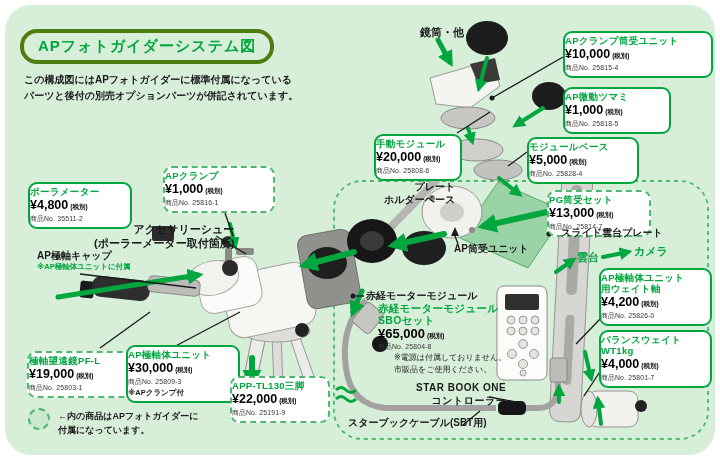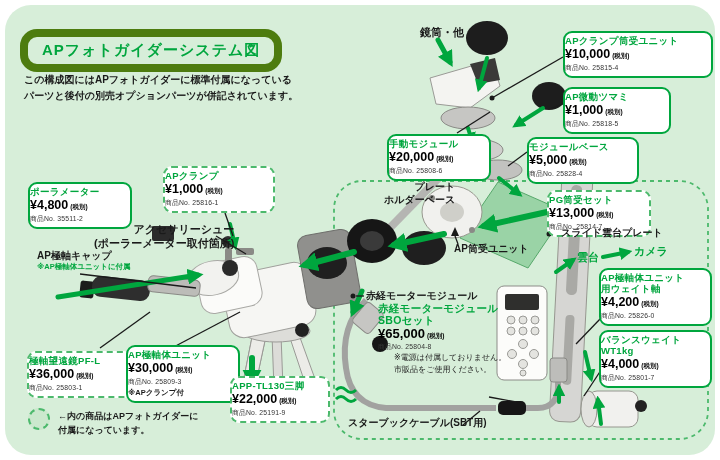--- a/index.html
+++ b/index.html
@@ -1,20 +1,20 @@
 <!DOCTYPE html>
 <html><head>
 <meta charset="utf-8">
 <style>
   html,body{margin:0;padding:0;background:#fff;}
   .canvas{position:relative;width:720px;height:460px;background:#fff;overflow:hidden;
           font-family:"Liberation Sans","DejaVu Sans",sans-serif;}
   .panel{position:absolute;left:5px;top:5px;width:710px;height:450px;background:#d7eed9;border-radius:26px;}
   .art{position:absolute;left:0;top:0;}
-  .title-box{position:absolute;left:20px;top:29px;border:8px solid #4d7c0f;border-radius:17px;
+  .title-box{position:absolute;left:20px;top:29px;border:4px solid #4d7c0f;border-radius:17px;
              padding:4px 14px;color:#00a63e;font-weight:bold;font-size:15px;letter-spacing:1px;}
   .desc{position:absolute;left:24px;top:72px;font-size:10px;font-weight:bold;color:#1a1a1a;
         line-height:1.55;white-space:pre-line;}
   .pbox{position:absolute;background:#fff;border-radius:9px;padding:3px 0;box-sizing:border-box;}
   .pbox.solid{border:2px solid #00a63e;}
   .pbox.dashed{border:2px dashed #4cb96c;}
   .pname{color:#00a63e;font-weight:bold;font-size:9.5px;letter-spacing:.3px;white-space:pre-line;line-height:1.15;}
   .pprice{color:#000;font-weight:bold;font-size:12.5px;line-height:1.1;margin-top:1px;}
   .pprice .tax{font-size:6.5px;margin-left:2px;}
   .pno{font-size:6.8px;color:#333;margin-top:1px;letter-spacing:.2px;}
@@ -199,38 +199,38 @@
   </div>
 
   <div class="pbox dashed" style="left:163px;top:166px;width:112px">
     <div class="pname">APクランプ</div>
     <div class="pprice"><span>¥1,000</span><span class="tax">(税別)</span></div>
     <div class="pno">商品No. 25816-1</div>
   </div>
 
   <div class="pbox dashed" style="left:27px;top:351px;width:106px">
     <div class="pname">極軸望遠鏡PF-L</div>
-    <div class="pprice"><span>¥36,000</span><span class="tax">(税別)</span></div>
+    <div class="pprice"><span>¥19,000</span><span class="tax">(税別)</span></div>
     <div class="pno">商品No. 25803-1</div>
   </div>
 
   <div class="pbox solid" style="left:126px;top:345px;width:114px">
     <div class="pname">AP極軸体ユニット</div>
     <div class="pprice"><span>¥30,000</span><span class="tax">(税別)</span></div>
     <div class="pno">商品No. 25809-3</div>
     <div class="pnote">※APクランプ付</div>
   </div>
 
   <div class="pbox dashed" style="left:230px;top:376px;width:100px">
     <div class="pname">APP-TL130三脚</div>
     <div class="pprice"><span>¥22,000</span><span class="tax">(税別)</span></div>
     <div class="pno">商品No. 25191-9</div>
   </div>
 
-  <div class="pbox solid" style="left:387px;top:134px;width:104px">
+  <div class="pbox solid" style="left:374px;top:134px;width:88px">
     <div class="pname">手動モジュール</div>
     <div class="pprice"><span>¥20,000</span><span class="tax">(税別)</span></div>
     <div class="pno">商品No. 25808-6</div>
   </div>
 
   <div class="pbox solid" style="left:563px;top:31px;width:150px">
     <div class="pname">APクランプ筒受ユニット</div>
     <div class="pprice"><span>¥10,000</span><span class="tax">(税別)</span></div>
     <div class="pno">商品No. 25815-4</div>
   </div>
@@ -281,18 +281,20 @@
   <div class="callout green" style="left:37px;top:262px;font-size:7.5px">※AP極軸体ユニットに付属</div>
   <div class="callout" style="left:384px;top:181px;font-size:10px">プレート
 ホルダーベース</div>
   <div class="callout" style="left:454px;top:243px;font-size:10px">AP筒受ユニット</div>
   <div class="callout" style="left:561px;top:227px;font-size:10px">スライド雲台プレート</div>
   <div class="callout green" style="left:577px;top:251px;font-size:11px">雲台</div>
   <div class="callout green" style="left:634px;top:245px;font-size:11px">カメラ</div>
   <div class="callout" style="left:366px;top:290px;font-size:10px">赤経モーターモジュール</div>
   <div class="small-note" style="left:394px;top:352px">※電源は付属しておりません。
 市販品をご使用ください。</div>
+  <div class="callout" style="left:416px;top:382px;font-size:10px;letter-spacing:.5px">STAR BOOK ONE
+コントローラー</div>
   <div class="callout" style="left:348px;top:417px;font-size:10px">スターブックケーブル(SBT用)</div>
 
   <div class="fcircle"></div>
   <div class="fnote">←内の商品はAPフォトガイダーに
 付属になっています。</div>
 </div>
 
 </body></html>

